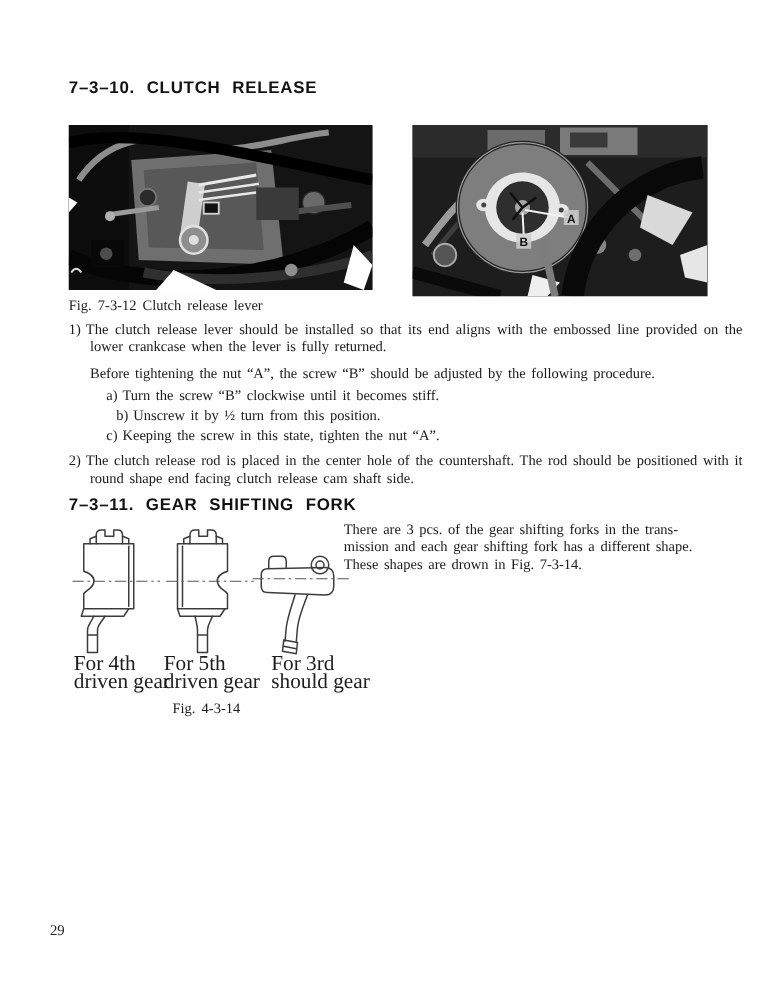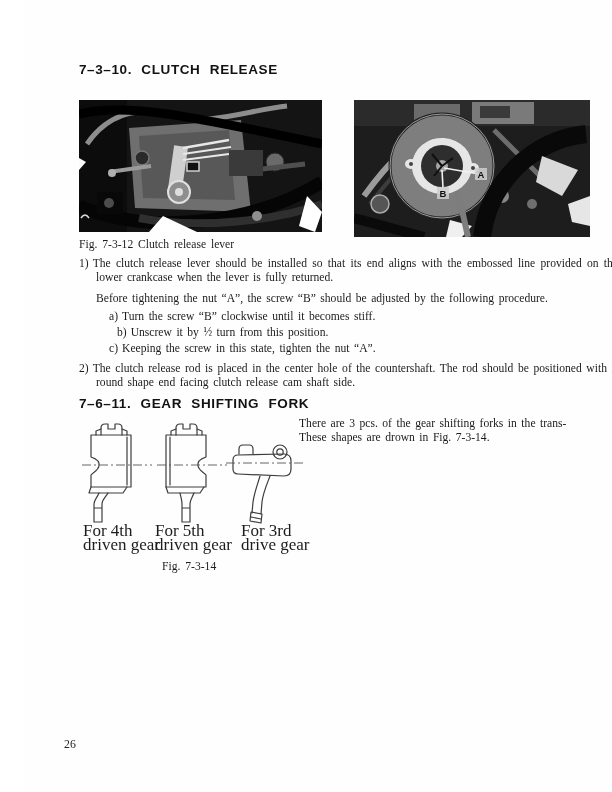--- a/index.html
+++ b/index.html
@@ -4,21 +4,21 @@
 <style>
   html,body{margin:0;padding:0;}
   body{
     width:612px;height:792px;
     background:#ffffff;
     font-family:"Liberation Serif","DejaVu Serif",serif;
     color:#1c1c1c;
     position:relative;
     -webkit-font-smoothing:antialiased;
   }
-  .page{position:absolute;inset:0;background:#fefefe;overflow:hidden;margin-left:24px;}
+  .page{position:absolute;inset:0;background:#fefefe;overflow:hidden;}
   .heading{
     position:absolute;
     font-family:"Liberation Sans","DejaVu Sans",sans-serif;
     font-weight:bold;
     font-size:13.5px;
     letter-spacing:.6px;
     word-spacing:5px;
     color:#121212;
     white-space:nowrap;
   }
@@ -156,21 +156,21 @@
     <span class="marker">b)</span><span>Unscrew it by ½ turn from this position.</span>
   </div>
   <div class="para step" style="left:85px;top:342px;width:480px;">
     <span class="marker">c)</span><span>Keeping the screw in this state, tighten the nut “A”.</span>
   </div>
 
   <div class="para hang" style="left:55px;top:362px;width:522px;">
     <span class="marker">2)</span><span>The clutch release rod is placed in the center hole of the countershaft.  The rod should be positioned with it round shape end facing clutch release cam shaft side.</span>
   </div>
 
-  <div class="heading" style="left:55px;top:396px;">7–6–11. GEAR SHIFTING FORK</div>
+  <div class="heading" style="left:55px;top:396px;">7–3–11. GEAR SHIFTING FORK</div>
 
   <div class="fork" style="left:57px;top:419px;">
     <svg width="72" height="106" viewBox="0 0 72 106">
       <path class="line-art" d="M20,16 V9 Q20,5 24,5 H27 V10 H34 V5 H37 Q41,5 41,9 V16"></path>
       <path class="line-art" d="M20,10 L15,12 V16 M41,10 L46,12 V16"></path>
       <path class="line-art" d="M10,16 H50 V68 H10 M10,16 V38 C16,40 19,43 18,47 C17,52 12,53 10,56 V68"></path>
       <path class="line-art" d="M46,18 V66" stroke-width="0.7"></path>
       <path class="line-art" d="M10,68 L8,74 H42 L46,68 M8,74 H42"></path>
       <path class="line-art" d="M18,74 C16,79 13,81 13,85 V103 H21 V85 C21,81 24,79 27,74 M13,89 H21"></path>
       <path class="centerline" d="M1,46 H71"></path>
@@ -196,33 +196,34 @@
       <circle class="line-art" cx="54" cy="16" r="7"></circle>
       <circle class="line-art" cx="54" cy="16" r="3.2"></circle>
       <path class="line-art" d="M34,40 C31,50 28,58 27,66 L26,77 M44,40 C41,48 37,57 36,66 L35,78"></path>
       <path class="line-art" d="M25,76 L36,78 L35,87 L24,85 Z M25,81 L35,83"></path>
       <path class="centerline" d="M0,27 H78"></path>
     </svg>
   </div>
 
   <div class="para" style="left:275px;top:417px;width:302px;text-align:left;">
     <div>There are 3 pcs. of the gear shifting forks in the trans-</div>
+    <div>mission and each gear shifting fork has a different shape.</div>
     <div>These shapes are drown in Fig. 7-3-14.</div>
   </div>
 
   <div class="fork-label" style="left:59px;top:524px;">
     <div>For 4th</div>
     <div>driven gear</div>
   </div>
   <div class="fork-label" style="left:131px;top:524px;">
     <div>For 5th</div>
     <div>driven gear</div>
   </div>
   <div class="fork-label" style="left:217px;top:524px;">
     <div>For 3rd</div>
-    <div>drive gear</div>
-  </div>
-
-  <div class="caption" style="left:138px;top:560px;">Fig. 7-3-14</div>
-
-  <div class="pagenum" style="left:40px;top:737px;">26</div>
+    <div>should gear</div>
+  </div>
+
+  <div class="caption" style="left:138px;top:560px;">Fig. 4-3-14</div>
+
+  <div class="pagenum" style="left:40px;top:737px;">29</div>
 
 </div>
 
 </body></html>

